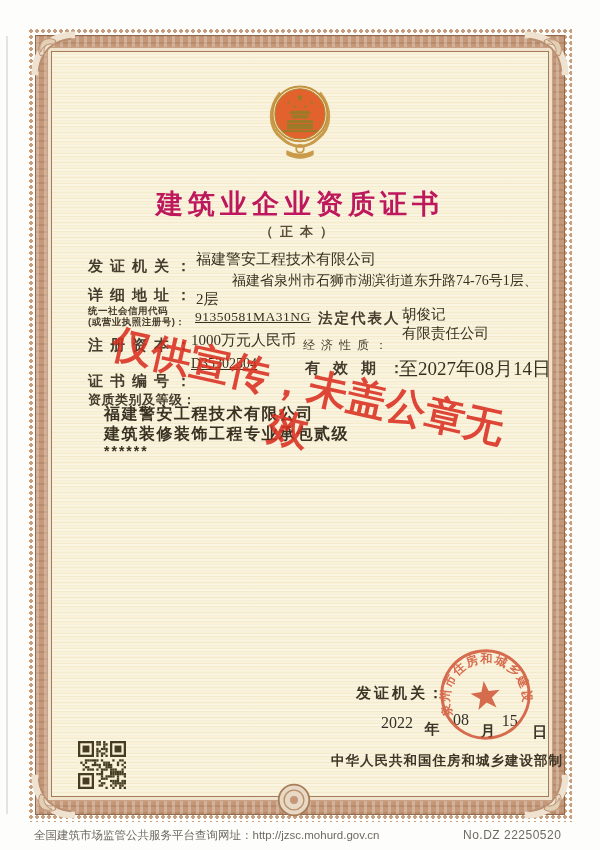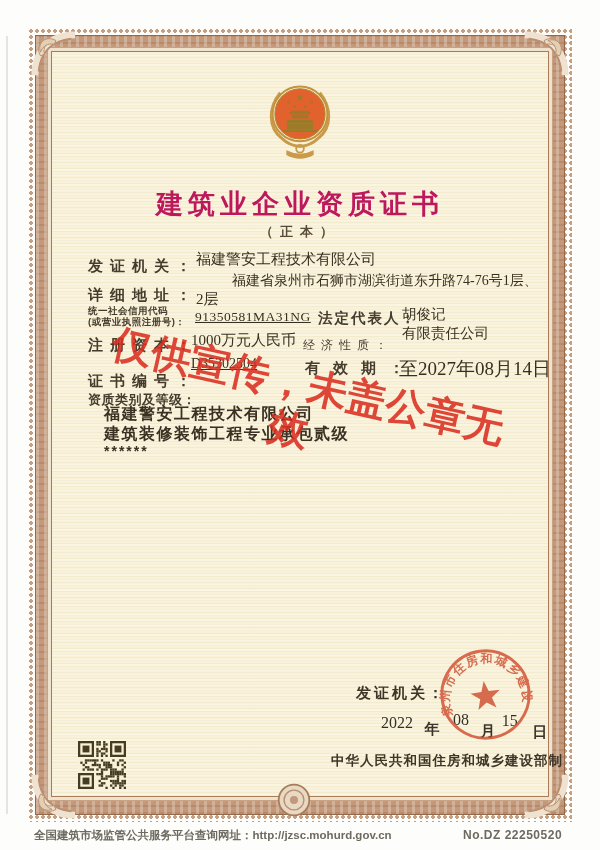--- a/index.html
+++ b/index.html
@@ -33,21 +33,21 @@
   .title{left:50px;right:50px;text-align:center;font-size:27px;font-weight:700;color:#be185d;
          letter-spacing:5px;white-space:nowrap;}
   .subtitle{left:50px;right:50px;text-align:center;font-size:13px;font-weight:700;color:#584c38;letter-spacing:7px;}
   .qual-item{font-weight:700;color:#3a3123;font-size:16px;letter-spacing:1.5px;white-space:nowrap;}
   .watermark{left:118px;top:320px;transform:rotate(12.5deg);transform-origin:0 0;
              color:rgba(217,45,32,.88);font-weight:700;font-size:40px;line-height:46px;white-space:nowrap;z-index:30;}
   .watermark .wm2{margin-left:170px;}
   .date-unit{font-weight:700;color:#3a3428;font-size:15px;display:inline-block;position:relative;}
   .date-num{font-family:"Liberation Serif",serif;color:#33302a;font-size:16px;display:inline-block;position:relative;}
   .made-by{font-weight:700;color:#3f3526;font-size:13.5px;letter-spacing:1px;white-space:nowrap;}
-  .footer{font-weight:700;color:#6e6a60;font-size:11.5px;white-space:nowrap;}
+  .footer{font-weight:400;color:#6e6a60;font-size:11.5px;white-space:nowrap;}
 </style>
 </head>
 <body>
 
 <div class="abs scan-edge"></div>
 <div class="abs lace"></div>
 <div class="abs band"></div>
 <div class="abs gapstrip"></div>
 <div class="abs inner"></div>
 

